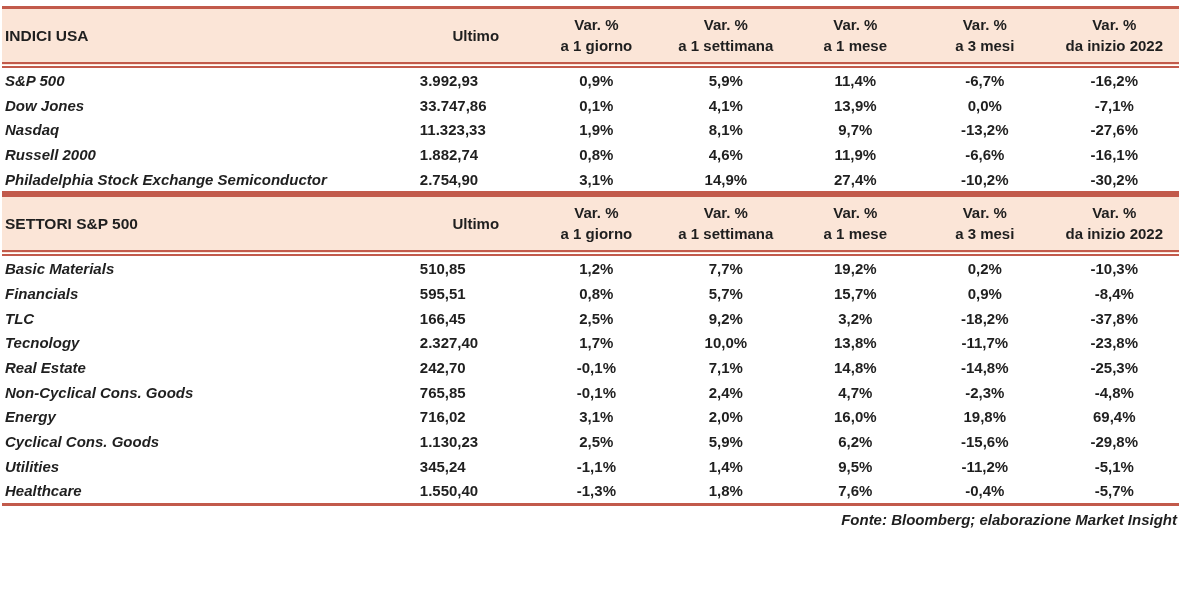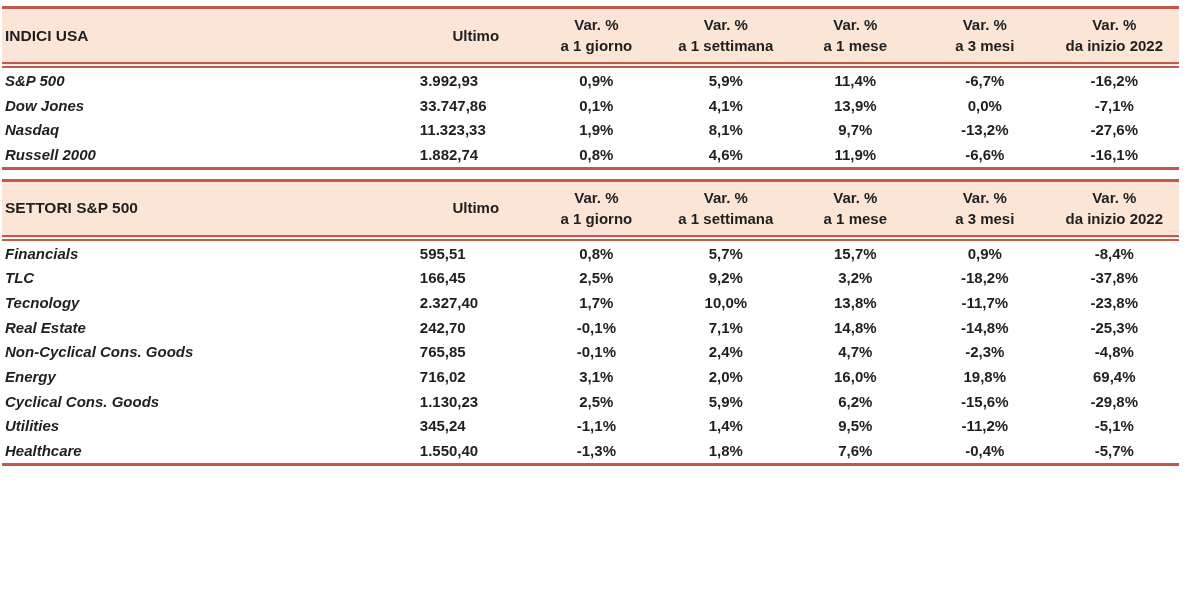--- a/index.html
+++ b/index.html
@@ -16,21 +16,21 @@
     overflow:hidden;
   }
   .wrap{padding:6px 9px 0 2px;}
   table{
     width:100%;
     border-collapse:collapse;
     table-layout:fixed;
     border-top:3px solid var(--border);
     border-bottom:3px solid var(--border);
   }
-  table.second{margin-top:9px;}
+  table.second{}
   col.c-name{width:35.5%;}
   col.c-ultimo{width:9.5%;}
   col.c-var{width:11%;}
   thead th{
     background:var(--header-bg);
     border-bottom:6px double var(--border);
     font-size:15px;
     line-height:21px;
     padding:5px 0 6px 0;
     vertical-align:middle;
@@ -131,20 +131,29 @@
         </tr>
         <tr>
           <td class="name">Russell 2000</td>
           <td class="ultimo">1.882,74</td>
           <td class="var">0,8%</td>
           <td class="var">4,6%</td>
           <td class="var">11,9%</td>
           <td class="var">-6,6%</td>
           <td class="var">-16,1%</td>
         </tr>
+        <tr>
+          <td class="name">Philadelphia Stock Exchange Semiconductor</td>
+          <td class="ultimo">2.754,90</td>
+          <td class="var">3,1%</td>
+          <td class="var">14,9%</td>
+          <td class="var">27,4%</td>
+          <td class="var">-10,2%</td>
+          <td class="var">-30,2%</td>
+        </tr>
       </tbody>
   </table>
 
   <table class="second">
     <colgroup>
       <col class="c-name">
         <col class="c-ultimo">
       <col class="c-var">
         <col class="c-var">
         <col class="c-var">
@@ -171,20 +180,29 @@
           <div>Var. %</div>
           <div>a 3 mesi</div>
         </th>
         <th class="var">
           <div>Var. %</div>
           <div>da inizio 2022</div>
         </th>
       </tr>
     </thead>
     <tbody>
+        <tr>
+          <td class="name">Basic Materials</td>
+          <td class="ultimo">510,85</td>
+          <td class="var">1,2%</td>
+          <td class="var">7,7%</td>
+          <td class="var">19,2%</td>
+          <td class="var">0,2%</td>
+          <td class="var">-10,3%</td>
+        </tr>
         <tr>
           <td class="name">Financials</td>
           <td class="ultimo">595,51</td>
           <td class="var">0,8%</td>
           <td class="var">5,7%</td>
           <td class="var">15,7%</td>
           <td class="var">0,9%</td>
           <td class="var">-8,4%</td>
         </tr>
         <tr>
@@ -255,14 +273,15 @@
           <td class="ultimo">1.550,40</td>
           <td class="var">-1,3%</td>
           <td class="var">1,8%</td>
           <td class="var">7,6%</td>
           <td class="var">-0,4%</td>
           <td class="var">-5,7%</td>
         </tr>
       </tbody>
   </table>
 
+  <div class="footer">Fonte: Bloomberg; elaborazione Market Insight</div>
 
 </div>
 
 </body></html>

